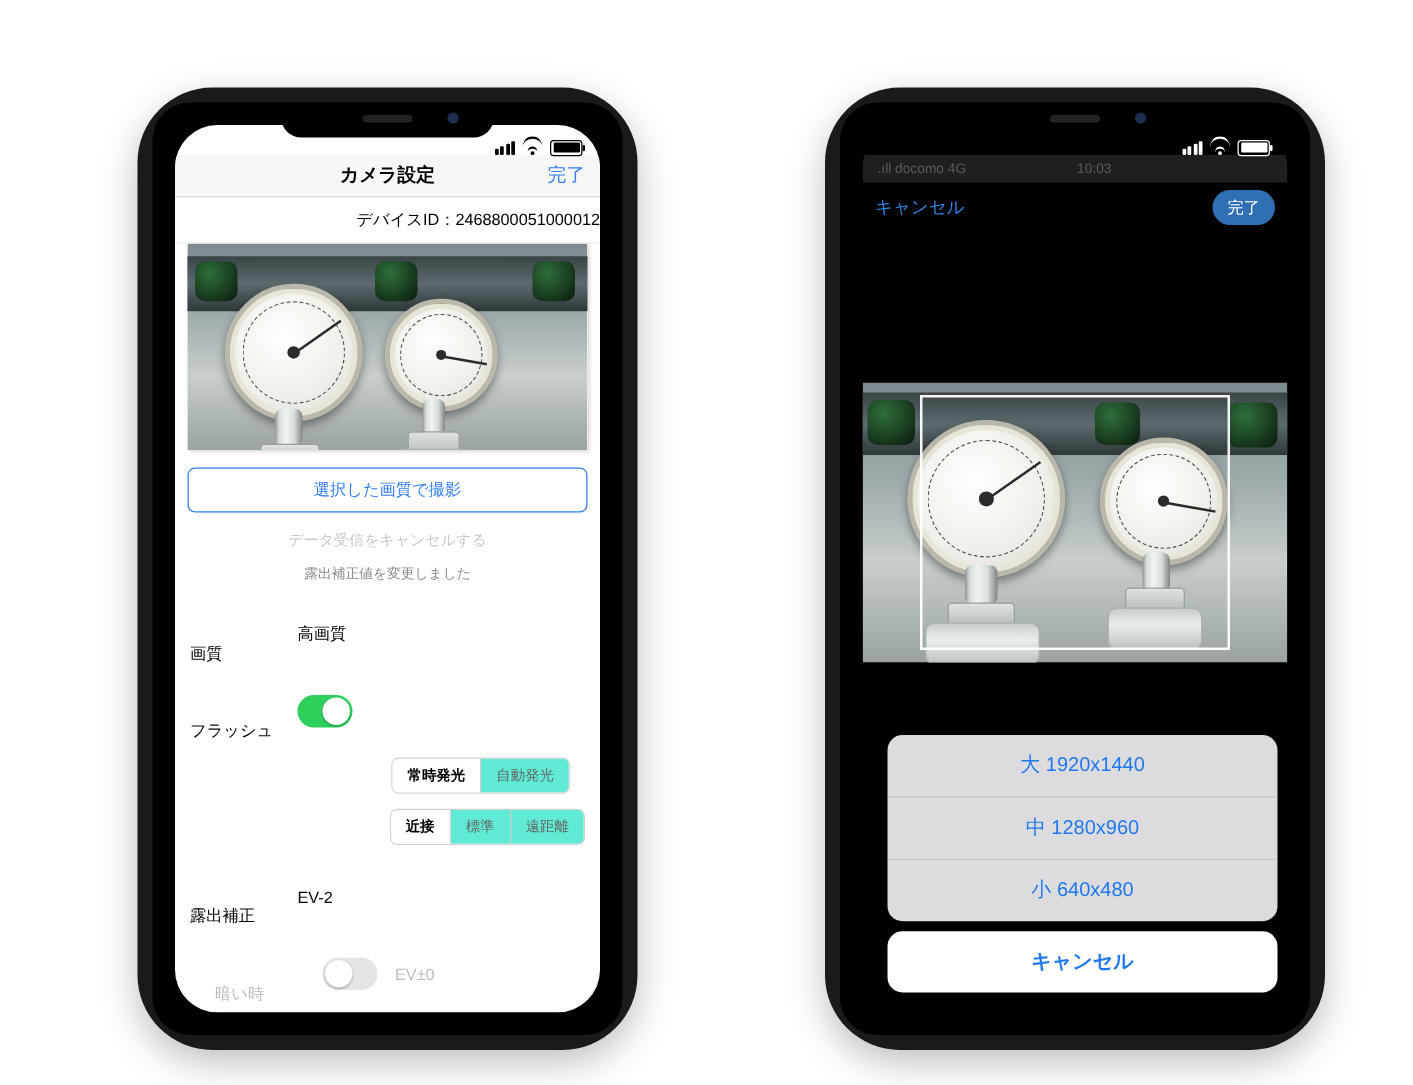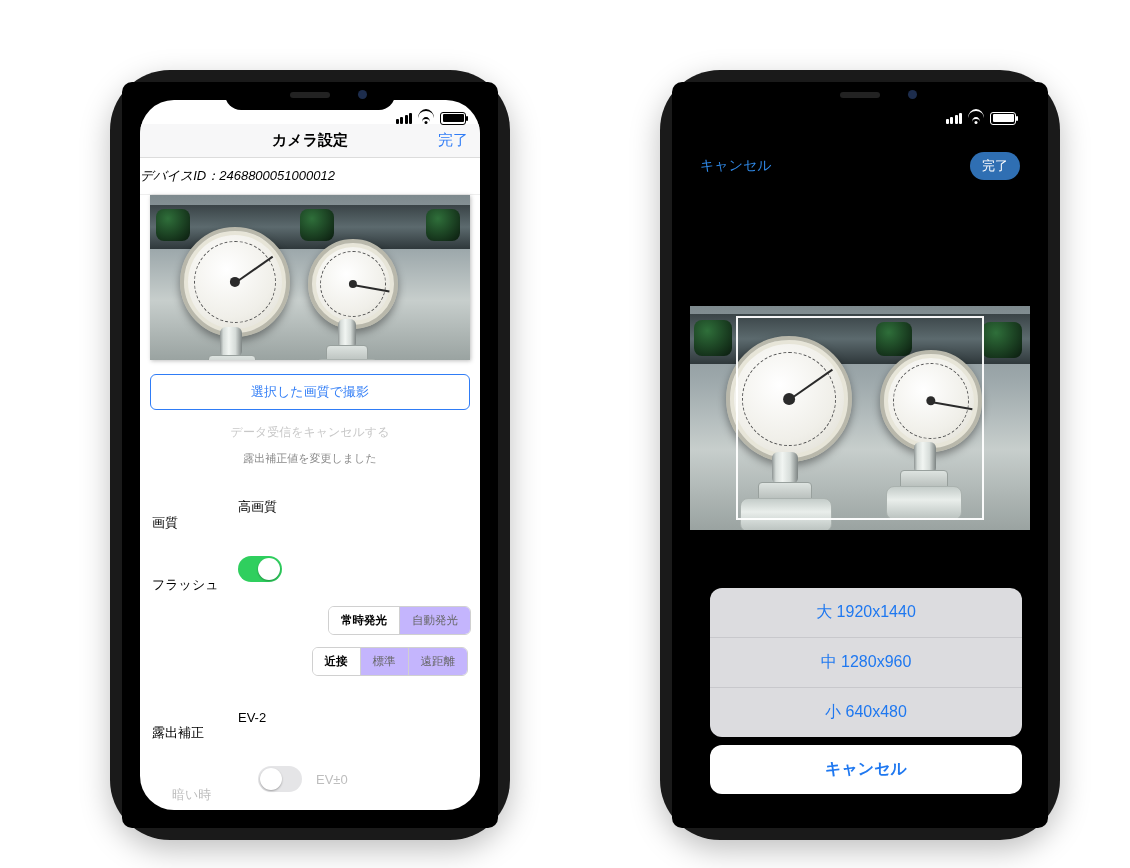--- a/index.html
+++ b/index.html
@@ -1,20 +1,20 @@
 <!DOCTYPE html>
 <html><head>
 <meta charset="utf-8">
 <style>
   html,body{margin:0;padding:0;background:#fff;font-family:-apple-system,Helvetica,Arial,sans-serif;}
   .stage{width:1130px;height:868px;position:relative;}
 
   
   .phone{position:absolute;top:70px;width:400px;height:770px;background:#1a1a1a;border-radius:60px;box-shadow:0 10px 30px rgba(0,0,0,.25);}
-  .phone-inner{position:absolute;inset:12px;background:#000;border-radius:10px;overflow:hidden;}
+  .phone-inner{position:absolute;inset:12px;background:#000;border-radius:30px;overflow:hidden;}
   .screen{position:absolute;top:18px;left:18px;right:18px;bottom:18px;border-radius:34px;overflow:hidden;}
   .notch{position:absolute;top:0;left:50%;transform:translateX(-50%);width:170px;height:28px;background:#000;border-bottom-left-radius:16px;border-bottom-right-radius:16px;z-index:50;}
   .notch .speaker{position:absolute;top:10px;left:50%;transform:translateX(-50%);width:40px;height:6px;background:#222;border-radius:3px;}
   .notch .cam{position:absolute;top:8px;right:28px;width:9px;height:9px;border-radius:50%;background:#1d2d4d;}
 
   .phone.left{left:110px;}
   .phone.right{right:70px;}
 
   
   .status{position:absolute;top:6px;right:14px;height:24px;display:flex;align-items:center;gap:6px;z-index:40;}
@@ -31,39 +31,39 @@
   .dark .sig i,.dark .bat i{background:#000}
   .dark .wifi:before,.dark .wifi:after{border-color:#000}
   .dark .wifi .dot{background:#000}
   .dark .bat{border-color:#000}
   .dark .bat:after{background:#000}
 
   
   .screenL{background:#fff;height:100%;display:flex;flex-direction:column;color:#000;}
   .navL{height:40px;background:#f7f7f8;border-bottom:1px solid #dcdcdc;display:flex;align-items:center;justify-content:center;position:relative;font-size:15px;font-weight:600;margin-top:24px;}
   .navL .done{position:absolute;right:12px;color:#2f7cf6;font-weight:400;}
-  .dev{font-size:13px;text-align:left;padding:9px 0;border-bottom:1px solid #eee;font-style:italic;}
+  .dev{font-size:13px;text-align:right;padding:9px 0;border-bottom:1px solid #eee;}
   .photo{height:198px;margin:0 10px;box-shadow:1px 1px 4px rgba(0,0,0,.25);position:relative;overflow:hidden;}
   .btnrow{display:flex;gap:8px;margin:8px 10px 0;}
   .pillbtn{flex:1;border:1px solid #2f7cf6;color:#2f7cf6;text-align:center;font-size:13px;padding:8px 4px;border-radius:6px;background:#fff;}
   .pillbtn.full{margin-top:6px;}
   .disabled{color:#c8c8c8;text-align:center;font-size:12px;margin-top:14px;}
   .smallg{color:#8a8a8a;text-align:center;font-size:11px;margin-top:10px;}
   .row{display:flex;align-items:center;font-size:13px;padding:6px 12px;}
   .row .lbl{width:86px;margin-top:32px;}
   .row .val{color:#000000;}
   .toggle{width:44px;height:26px;background:#2fcf5e;border-radius:13px;position:relative;}
   .toggle:after{content:"";position:absolute;top:2px;right:2px;width:22px;height:22px;background:#fff;border-radius:50%;box-shadow:0 1px 2px rgba(0,0,0,.3);}
   .toggle.off{background:#e5e5e7;}
   .toggle.off:after{right:auto;left:2px;}
   .seg{display:flex;border:1px solid #d0d0d0;border-radius:6px;overflow:hidden;font-size:11.5px;margin-left:auto;}
   .seg span{padding:6px 12px;color:#666;border-left:1px solid #d0d0d0;}
   .seg span:first-child{border-left:none;}
   .seg span.on{background:#fff;color:#000;font-weight:600;}
-  .seg span:not(.on){background:#c4b5fd;text-align:right;}
+  .seg span:not(.on){background:#5eead4;text-align:right;}
   .gray{color:#bdbdbd;}
 
   
   .screenR{background:#000;height:100%;position:relative;color:#fff;}
   .dimbar{position:absolute;top:24px;left:0;right:0;height:22px;background:#1f1f1f;display:flex;justify-content:space-between;align-items:center;padding:0 12px;font-size:11px;color:#5a5a5a;}
   .navR{position:absolute;top:46px;left:0;right:0;height:40px;display:flex;align-items:center;justify-content:space-between;padding:0 10px;}
   .navR .cancel{color:#2f88e6;font-size:14px;}
   .navR .done{background:#2f6fb3;color:#fff;font-size:13px;padding:5px 12px;border-radius:14px;}
   .photoR{position:absolute;top:206px;left:0;right:0;height:224px;overflow:hidden;}
   .cropbox{position:absolute;top:10px;left:46px;right:46px;bottom:10px;border:2px solid rgba(255,255,255,.95);}
@@ -147,21 +147,21 @@
           <div class="smallg">露出補正値を変更しました</div>
 
           <div class="row" style="margin-top:10px">
             <span class="lbl">画質</span>
             <span class="val">高画質</span>
           </div>
           <div class="row">
             <span class="lbl">フラッシュ</span>
             <span class="toggle"></span>
           </div>
-          <div class="row" style="justify-content:flex-end;padding-right:9px">
+          <div class="row" style="justify-content:flex-end;padding-right:24px">
             <div class="seg">
               <span class="on">常時発光</span>
               <span>自動発光</span>
             </div>
           </div>
           <div class="row" style="justify-content:flex-end;padding-right:12px">
             <div class="seg">
               <span class="on">近接</span>
               <span>標準</span>
               <span>遠距離</span>
@@ -196,20 +196,25 @@
               <i></i>
             </div>
           <div class="wifi">
               <div class="dot"></div>
             </div>
           <div class="bat">
               <i></i>
             </div>
         </div>
         <div class="screenR">
+          <div class="dimbar">
+            <span>.ıll docomo 4G</span>
+            <span>10:03</span>
+            <span style="width:40px"></span>
+          </div>
           <div class="navR">
             <span class="cancel">キャンセル</span>
             <span class="done">完了</span>
           </div>
           <div class="photoR">
             <div class="photo-bg"></div>
             <div class="pipe" style="top:8px;height:50px;"></div>
             <div class="blob" style="top:14px;left:4px;width:38px;height:36px;"></div>
             <div class="blob" style="top:16px;right:8px;width:40px;height:36px;"></div>
             <div class="blob" style="top:16px;left:186px;width:36px;height:34px;"></div>

